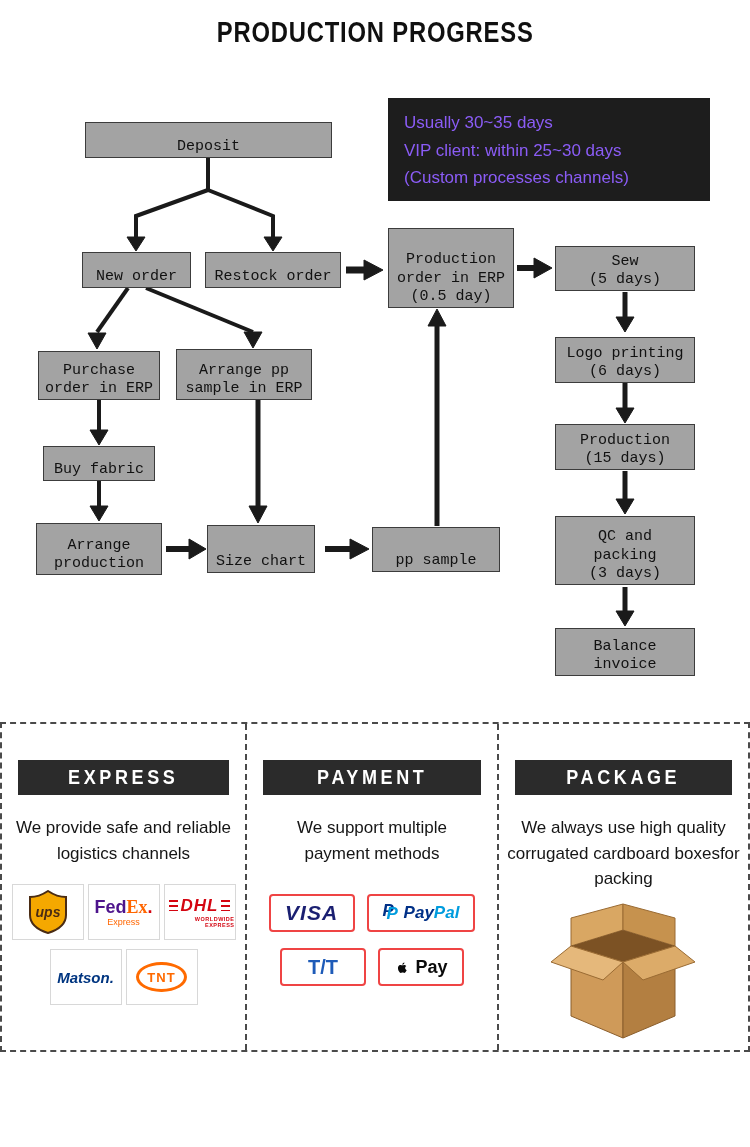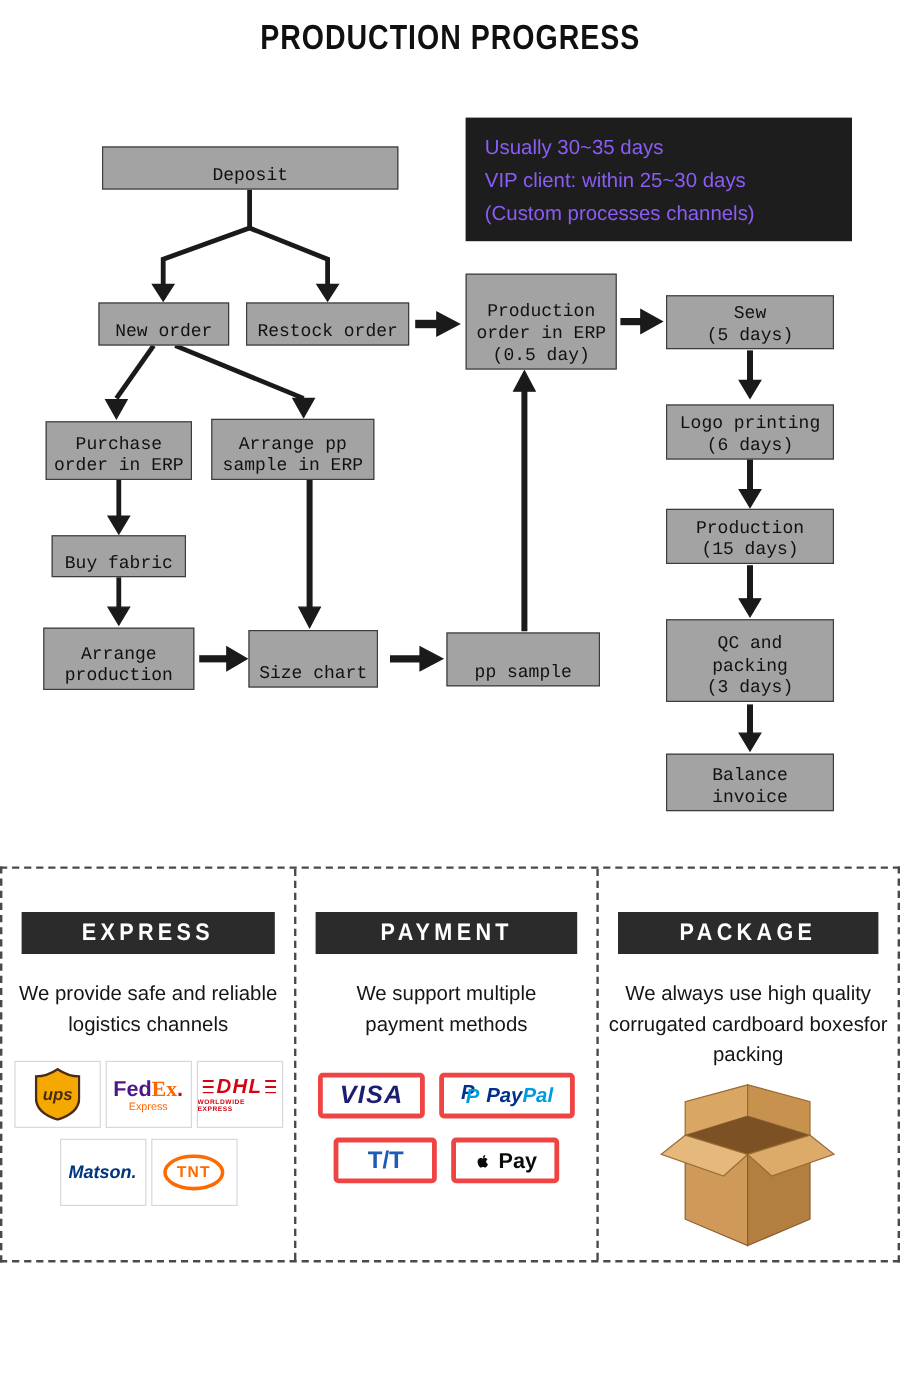--- a/index.html
+++ b/index.html
@@ -31,42 +31,42 @@
   .col-payment { width:252px; border-left:2px dashed #4a4a4a; }
   .col-package { flex:1; border-left:2px dashed #4a4a4a; }
   .col-header { margin:36px 16px 0; height:35px; display:flex; align-items:center; justify-content:center;
                 background:var(--dark-bar,#2b2b2b); color:#fff; font-size:20px; font-weight:bold;
                 letter-spacing:4px; }
   .col-header span { display:inline-block; transform:scaleX(.9); }
   .col-desc { margin-top:20px; text-align:center; font-size:17px; line-height:1.5; color:#151515; }
   .col-desc span { display:block; }
 
   
-  .logo-row { display:flex; justify-content:center; gap:4px; margin-top:18px; }
+  .logo-row { display:flex; justify-content:center; gap:4px; margin-top:18px;text-align:right; }
   .logo-row.second { margin-top:9px; }
   .logo-box { width:72px; height:56px; border:1px solid #d8d8d8; background:#fff; display:flex;
               flex-direction:column; align-items:center; justify-content:center; overflow:hidden; }
   .fedex-line { font-size:18px; font-weight:800; line-height:1; }
   .fedex-fed { color:var(--fedex-purple,#4d148c); }
   .fedex-ex  { color:var(--fedex-orange,#ff6600);font-family:Liberation Serif, serif; }
   .fedex-dot { color:var(--dhl-red,#d40511); }
   .fedex-sub { font-size:9px; color:var(--fedex-orange,#ff6600); margin-top:1px; }
   .dhl-line { display:flex; align-items:center; gap:3px; }
   .dhl-stripes { width:9px; height:11px;
                  background:repeating-linear-gradient(to bottom, var(--dhl-red,#d40511) 0 2px, transparent 2px 5px); }
   .dhl-text { color:var(--dhl-red,#d40511); font-style:italic; font-weight:900; font-size:17px; letter-spacing:1px; line-height:1; }
   .dhl-sub { font-size:5.5px; color:var(--dhl-red,#d40511); letter-spacing:.5px; margin-top:2px; font-weight:bold; }
   .matson-text { color:var(--matson-blue,#003580); font-weight:800; font-size:15px; font-style:italic; }
   .tnt-oval { border:3px solid var(--tnt-orange,#ff6a00); border-radius:50%; padding:3px 8px; }
   .tnt-text { color:var(--tnt-orange,#ff6a00); font-weight:700; font-size:13px; letter-spacing:1px; }
 
   
   .pay-row { display:flex; justify-content:center; gap:12px; margin-top:16px; }
   .pay-row.first { margin-top:28px; }
-  .pay-box { height:38px; border:4px solid #ef4444; border-radius:4px; display:flex; align-items:center;
+  .pay-box { height:38px; border:2px solid #ef4444; border-radius:4px; display:flex; align-items:center;
              justify-content:center; background:#fff; padding:0 14px; min-width:86px; gap:5px; }
   .visa-text { color:var(--visa-blue,#1a1f71); font-weight:900; font-style:italic; font-size:21px; letter-spacing:1px; }
   .pp-icon { position:relative; width:16px; height:20px; display:inline-block; }
   .pp-icon .p-back  { position:absolute; left:0; top:-2px; color:var(--paypal-dark,#003087);
                       font-weight:900; font-style:italic; font-size:17px; }
   .pp-icon .p-front { position:absolute; left:4px; top:1px; color:var(--paypal-light,#009cde);
                       font-weight:900; font-style:italic; font-size:17px; }
   .paypal-pay { color:var(--paypal-dark,#003087); font-weight:800; font-style:italic; font-size:17px; }
   .paypal-pal { color:var(--paypal-light,#009cde); font-weight:800; font-style:italic; font-size:17px; }
   .tt-text { color:var(--tt-blue,#1e5bb8); font-weight:800; font-size:20px; }

